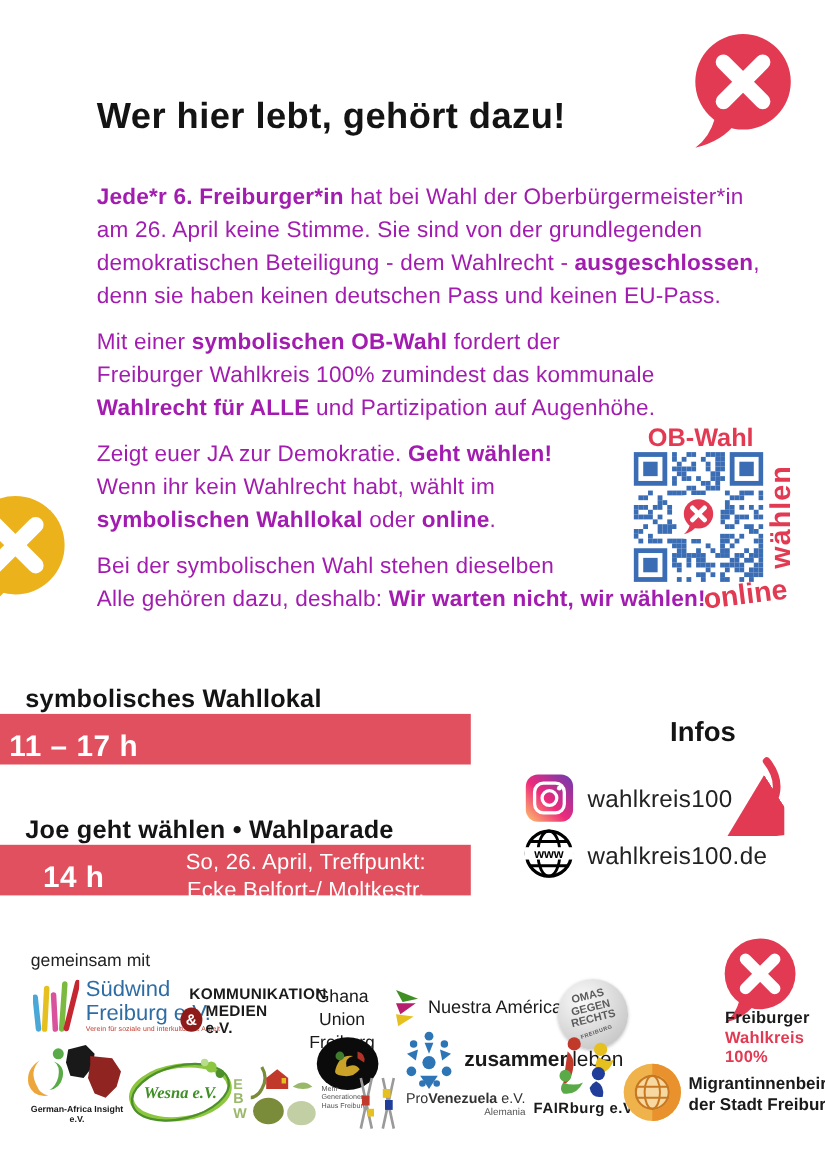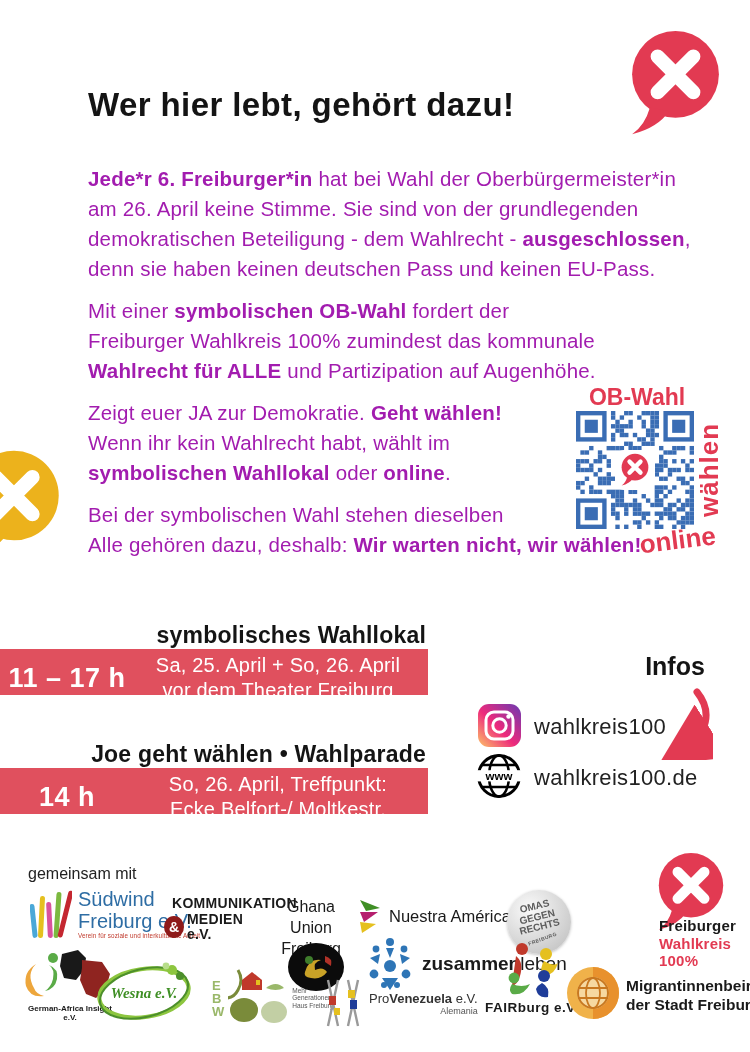--- a/index.html
+++ b/index.html
@@ -22,28 +22,28 @@
   .copy .b,.b{font-weight:800;}
   
   .qr-block{left:576px;top:384px;width:150px;height:175px;}
   .qr-top{position:absolute;left:2px;top:0;width:118px;text-align:center;font-size:23px;font-weight:800;color:var(--accent);}
   .qr-svg{position:absolute;left:0;top:27px;}
   .qr-side{position:absolute;left:118px;top:24px;height:124px;writing-mode:vertical-rl;transform:rotate(180deg);
            font-size:26px;font-weight:800;color:var(--accent);letter-spacing:1px;text-align:center;}
   .qr-bottom{position:absolute;left:28px;top:143px;width:112px;text-align:right;transform:rotate(-7deg);
              font-size:26px;font-weight:800;color:var(--accent);}
   
-  .event-heading{left:0;top:0;width:426px;text-align:right;font-size:23px;font-weight:800;color:#141414;letter-spacing:.2px;}
+  .event-heading{left:0;top:0;width:426px;text-align:left;font-size:23px;font-weight:800;color:#141414;letter-spacing:.2px;padding-left:23px;}
   .banner{left:0;width:428px;height:46px;background:var(--banner);color:#fff;}
   .banner .time{position:absolute;left:0;top:0;width:134px;height:58px;display:flex;align-items:center;justify-content:center;
                 font-size:27px;font-weight:700;letter-spacing:.5px;}
   .banner .detail{position:absolute;left:132px;top:0;width:292px;height:58px;display:flex;flex-direction:column;
                   align-items:center;justify-content:center;font-size:20px;line-height:25px;letter-spacing:.2px;}
   
-  .infos-label{left:625px;top:652px;width:100px;text-align:center;font-size:25px;font-weight:800;color:#141414;}
+  .infos-label{left:589px;top:652px;width:100px;text-align:center;font-size:25px;font-weight:800;color:#141414;}
   .contact-text{font-size:22px;color:#222;letter-spacing:.3px;}
   
   .intro{left:28px;top:865px;font-size:16px;color:#222;}
   .logo-text-blue{color:#2e6da4;font-size:20px;line-height:22px;}
   .tiny-red{color:#c0392b;font-size:6.3px;letter-spacing:.1px;}
   .komm-text{font-size:14px;font-weight:700;color:#1a1a1a;line-height:15px;letter-spacing:.3px;}
   .ghana-text{font-size:16px;color:#1a1a1a;text-align:center;line-height:21px;}
   .nuestra-text{font-size:16.5px;color:#1a1a1a;}
   .omas{width:64px;height:64px;border-radius:50%;background:radial-gradient(circle at 35% 30%,#fafafa,#d4d4d4 60%,#b9b9b9);
         box-shadow:0 1px 3px rgba(0,0,0,.25);display:flex;align-items:center;justify-content:center;}
@@ -355,24 +355,20 @@
       <rect x="39" y="39" width="40" height="40" rx="9" fill="#fff"></rect>
       <use href="#bubbleX" x="44" y="42" width="30" height="33" style="color:var(--accent)"></use>
     </svg>
     <div class="qr-side">wählen</div>
     <div class="qr-bottom">online</div>
   </div>
 
   <div class="abs event-heading" style="top:622px;">symbolisches Wahllokal</div>
   <div class="abs banner" style="top:649px;">
     <div class="time">11 – 17 h</div>
-    <div class="detail">
-      <span>Sa, 25. April + So, 26. April</span>
-      <span>vor dem Theater Freiburg</span>
-    </div>
   </div>
 
   <div class="abs event-heading" style="top:741px;">Joe geht wählen • Wahlparade</div>
   <div class="abs banner" style="top:768px;">
     <div class="time">14 h</div>
     <div class="detail">
       <span>So, 26. April, Treffpunkt:</span>
       <span>Ecke Belfort-/ Moltkestr.</span>
     </div>
   </div>
@@ -477,21 +473,21 @@
     <svg width="96" height="58" viewBox="0 0 96 58" style="margin:0 auto;">
       <path d="M14 18 q-10 10 -2 24 q2 6 10 8 q-14 2 -18 -10 q-3 -14 10 -22" fill="#eda63c"></path>
       <circle cx="31" cy="12" r="5" fill="#5aab47"></circle>
       <path d="M27 19 q6 4 4 14 q-2 8 -8 12 q10 -2 12 -12 q2 -10 -8 -14" fill="#5aab47"></path>
       <path d="M40 8 l16 -4 l8 8 l-2 12 l-8 10 l-12 -2 l-4 -12 Z" fill="#191919"></path>
       <path d="M60 14 l20 2 l8 12 l-4 14 l-10 10 l-10 -4 l-6 -14 l2 -12 Z" fill="#8f2420"></path>
     </svg>
     <div class="ga-text">German-Africa Insight e.V.</div>
   </div>
 
-  <div class="abs" style="left:96px;top:960px;">
+  <div class="abs" style="left:116px;top:960px;">
     <svg width="96" height="62" viewBox="0 0 96 62">
       <ellipse cx="48" cy="33" rx="45" ry="24" fill="none" stroke="#8dc63f" stroke-width="4" transform="rotate(-8 48 33)"></ellipse>
       <ellipse cx="48" cy="33" rx="45" ry="24" fill="none" stroke="#4c8f2b" stroke-width="2" transform="rotate(-14 48 33)"></ellipse>
       <circle cx="76" cy="10" r="5" fill="#8dc63f"></circle>
       <circle cx="84" cy="16" r="4" fill="#4c8f2b"></circle>
       <circle cx="70" cy="6" r="3.4" fill="#b7dd8a"></circle>
       <text x="48" y="38" text-anchor="middle" font-family="Liberation Serif, serif" font-style="italic" font-weight="bold" font-size="15" fill="#3f8f25">Wesna e.V.</text>
     </svg>
   </div>
 

